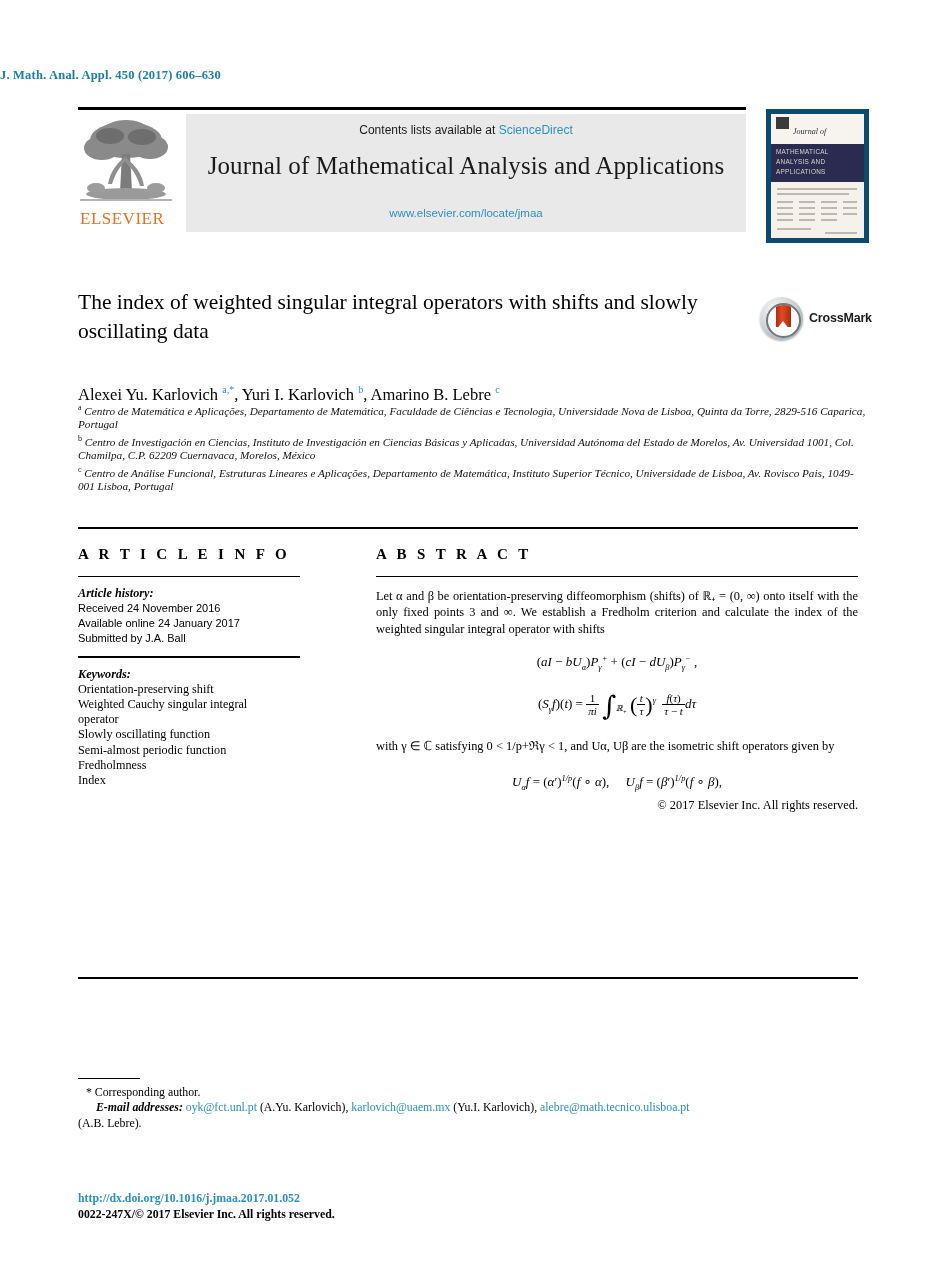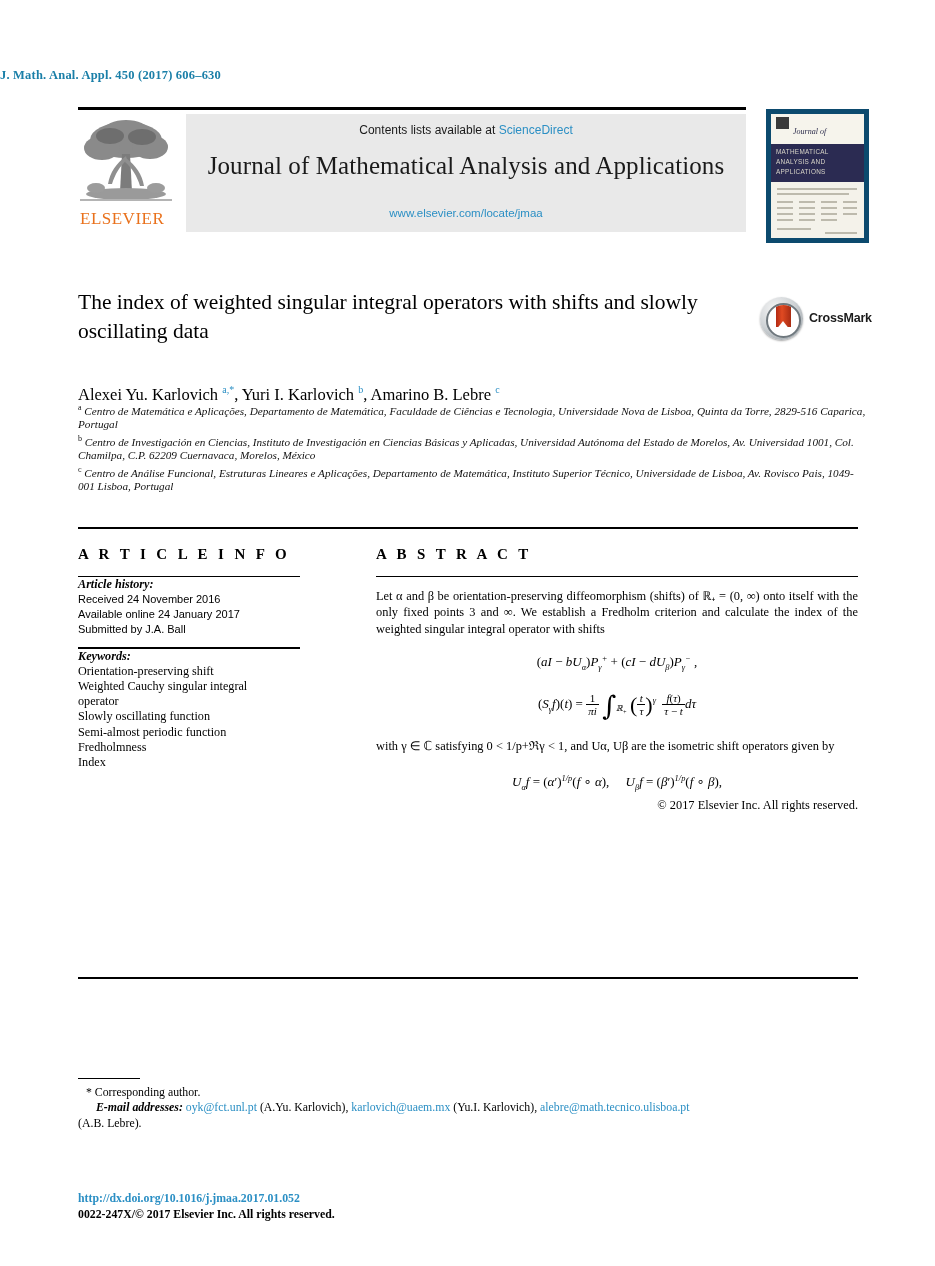--- a/index.html
+++ b/index.html
@@ -291,21 +291,21 @@
     width: 222px;
     height: 1.4px;
     background: #000;
     margin-top: 10px;
   }
   .info-sub {
     font-family: "Liberation Serif", serif;
     font-style: italic;
     font-weight: bold;
     font-size: 12.2px;
-    margin-top: 0;
+    margin-top: 9px;
   }
   .info-line {
     font-family: Liberation Sans, sans-serif;
     font-size: 11px;
     line-height: 15px;
   }
   .kw-line {
     font-family: "Liberation Serif", serif;
     font-size: 12.2px;
     line-height: 15.2px;

